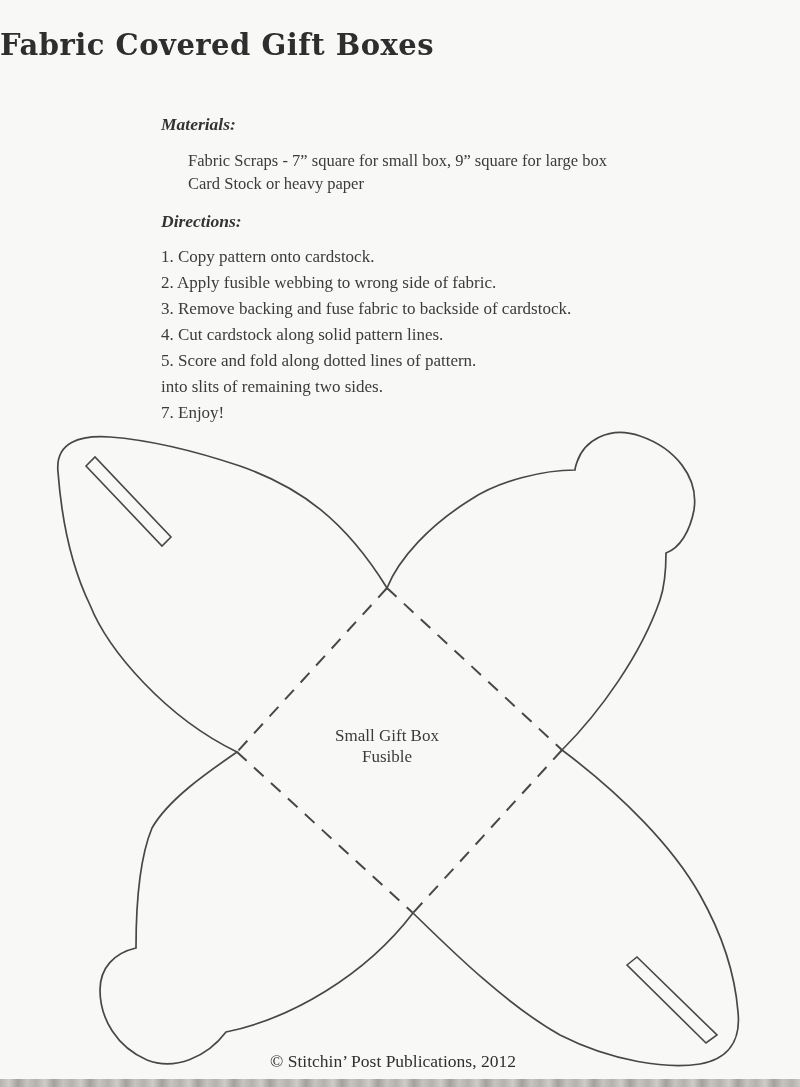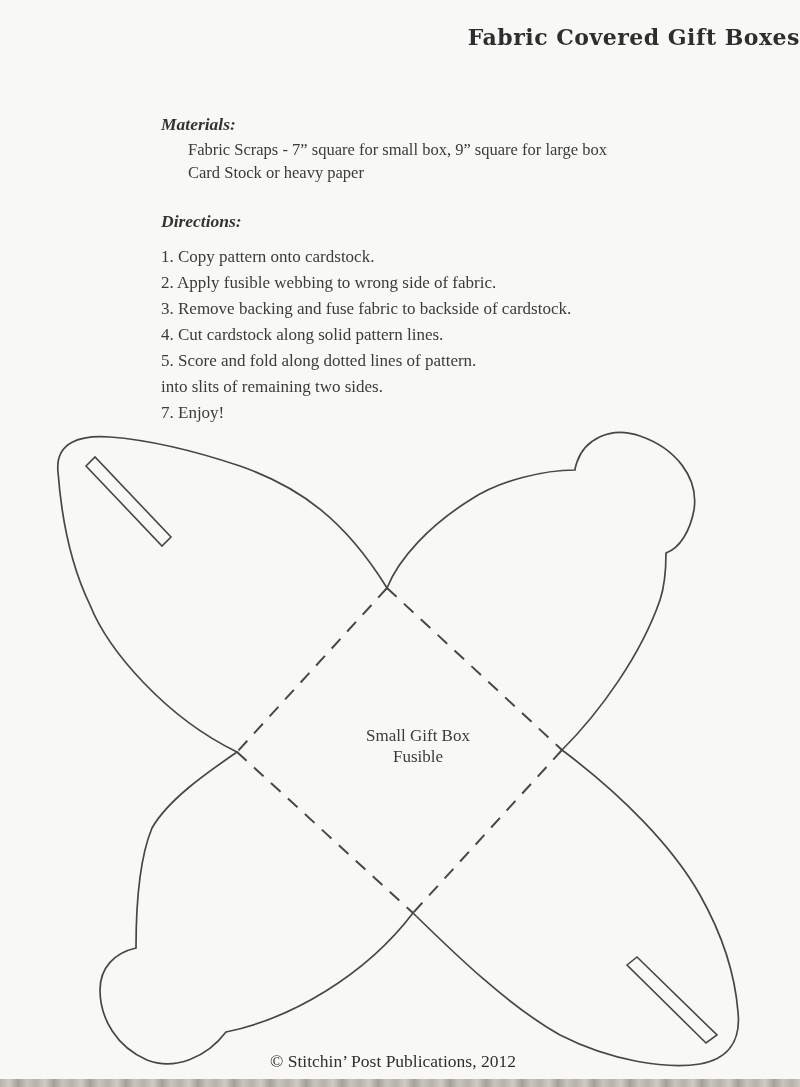--- a/index.html
+++ b/index.html
@@ -3,35 +3,35 @@
 <meta charset="utf-8">
 <style>
   html,body { margin:0; padding:0; background:#f8f8f6; }
   .page {
     position:relative; width:800px; height:1087px;
     background:#f8f8f6; overflow:hidden;
     font-family:"Liberation Serif", serif; color:#3b3b3b;
   }
   .title {
     position:absolute; top:9px; left:0; width:100%;
-    text-align:right; font-family:"DejaVu Serif", serif;
-    font-weight:bold; font-size:22px; letter-spacing:0.5px; color:#2e2e2e;
+    text-align:left; font-family:"DejaVu Serif", serif;
+    font-weight:bold; font-size:29px; letter-spacing:0.5px; color:#2e2e2e;
   }
   .section-heading {
     font-weight:bold; font-style:italic; font-size:17.5px; color:#333;
   }
   .materials { position:absolute; left:161px; top:114px; }
-  .materials .items { margin-left:27px; margin-top:3px; }
+  .materials .items { margin-left:27px; margin-top:14px; }
   .materials .items .line { font-size:16.5px; line-height:23px; white-space:nowrap; }
   .directions { position:absolute; left:161px; top:211px; }
   .directions .steps { margin-top:12px; }
   .directions .steps .line { font-size:17px; line-height:26px; white-space:nowrap; }
   svg.pattern { position:absolute; left:0; top:0; }
   .template-label {
-    position:absolute; left:308px; top:726px; width:220px;
+    position:absolute; left:277px; top:726px; width:220px;
     text-align:center; font-size:17px; line-height:20.5px; color:#3b3b3b;
   }
   .footer {
     position:absolute; left:0; top:1051px; width:786px;
     text-align:center; font-size:17.5px; font-weight:normal; color:#2f2f2f;
   }
   .scan-band {
     position:absolute; left:0; top:1079px; width:800px; height:8px;
     background:repeating-linear-gradient(90deg,
       #a9a6a1 0px, #c7c4bf 9px, #95928d 18px, #beb bb6 27px, #a9a6a1 36px);

